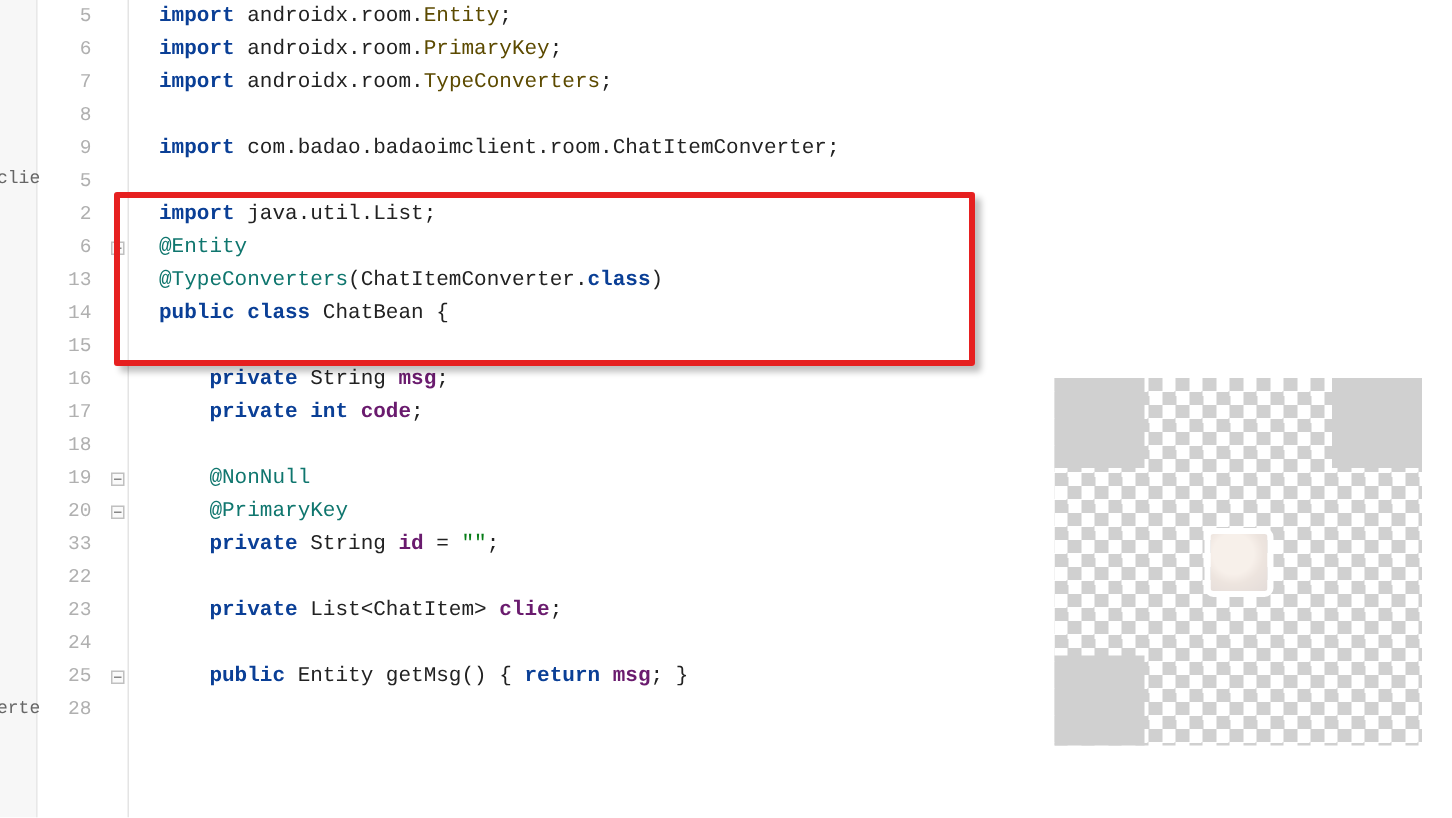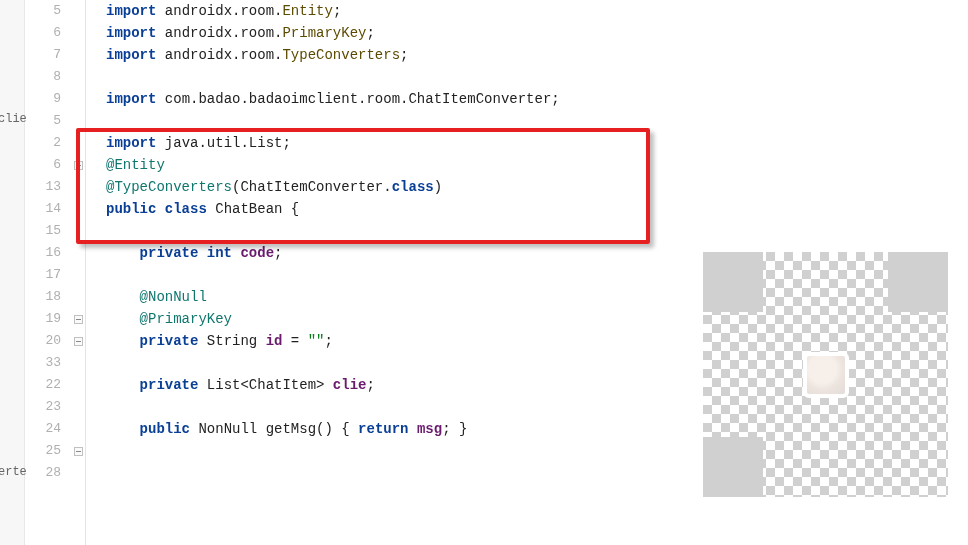--- a/index.html
+++ b/index.html
@@ -259,29 +259,30 @@
         <div class="code-line"><span class="kw">import</span><span class="plain"> androidx.room.</span><span class="cls">PrimaryKey</span><span class="punct">;</span></div>
         <div class="code-line"><span class="kw">import</span><span class="plain"> androidx.room.</span><span class="cls">TypeConverters</span><span class="punct">;</span></div>
         <div class="code-line"></div>
         <div class="code-line"><span class="kw">import</span><span class="plain"> com.badao.badaoimclient.room.ChatItemConverter</span><span class="punct">;</span></div>
         <div class="code-line"></div>
         <div class="code-line"><span class="kw">import</span><span class="plain"> java.util.List</span><span class="punct">;</span></div>
         <div class="code-line"><span class="anno">@Entity</span></div>
         <div class="code-line"><span class="anno">@TypeConverters</span><span class="punct">(</span><span class="plain">ChatItemConverter.</span><span class="kw">class</span><span class="punct">)</span></div>
         <div class="code-line"><span class="kw">public class</span><span class="plain"> ChatBean </span><span class="punct">{</span></div>
         <div class="code-line"></div>
+        <div class="code-line">    <span class="kw">private</span><span class="plain"> String </span><span class="field">msg</span><span class="punct">;</span></div>
         <div class="code-line">    <span class="kw">private int </span><span class="field">code</span><span class="punct">;</span></div>
         <div class="code-line">    </div>
         <div class="code-line">    <span class="anno">@NonNull</span></div>
         <div class="code-line">    <span class="anno">@PrimaryKey</span></div>
         <div class="code-line">    <span class="kw">private</span><span class="plain"> String </span><span class="field">id</span><span class="plain"> = </span><span class="str">""</span><span class="punct">;</span></div>
         <div class="code-line">    </div>
         <div class="code-line">    <span class="kw">private</span><span class="plain"> List&lt;ChatItem&gt; </span><span class="field">clie</span><span class="punct">;</span></div>
         <div class="code-line">    </div>
-        <div class="code-line">    <span class="kw">public</span><span class="plain"> NonNull getMsg() </span><span class="punct">{ </span><span class="kw">return</span><span class="plain"> </span><span class="field">msg</span><span class="punct">; }</span></div>
+        <div class="code-line">    <span class="kw">public</span><span class="plain"> Entity getMsg() </span><span class="punct">{ </span><span class="kw">return</span><span class="plain"> </span><span class="field">msg</span><span class="punct">; }</span></div>
         <div class="code-line">    </div>
       </div>
     <div class="red-box" id="redbox" style="top: 128px; height: 116px; left: -10px; width: 574px;"></div>
     <div class="qr">
       <div class="center-img"></div>
     </div>
   </div>
 </div>
 
 </body></html>

